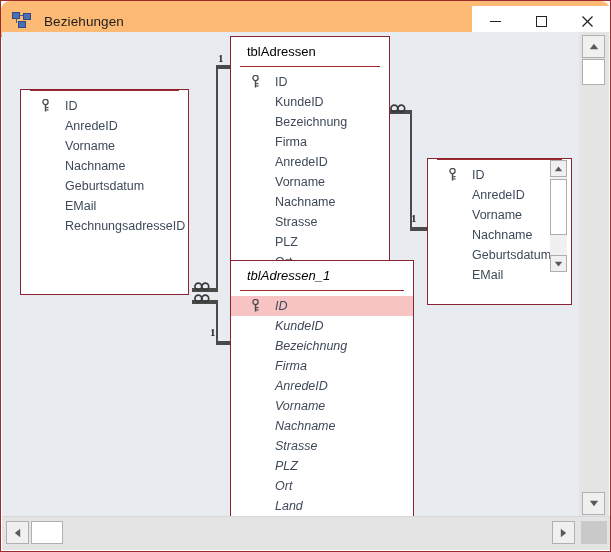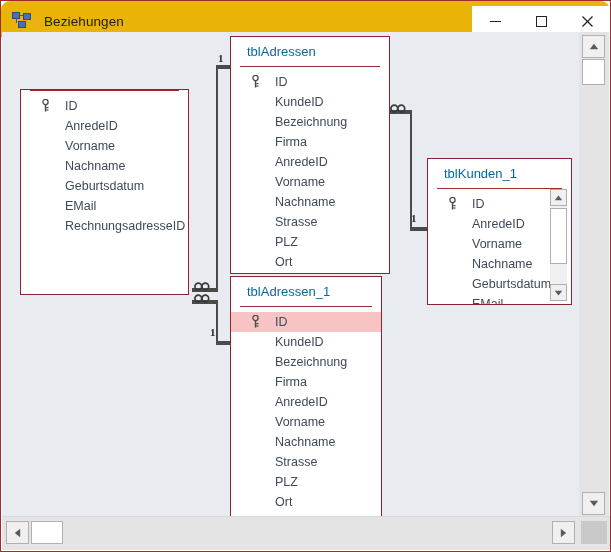--- a/index.html
+++ b/index.html
@@ -16,21 +16,21 @@
     width: 611px; height: 552px;
     background: #ffffff;
     border: 1px solid #9c2a2f;
     overflow: hidden;
   }
 
   
   #titlebar {
     position: absolute; left: 0; top: 0;
     width: 609px; height: 42px;
-    background: #eab308;
+    background: #fdba74;
     border-bottom: 2px solid #9c2a2f;
     display: flex; align-items: center; border-radius: 9px;
   }
   #app-icon {
     margin-left: 11px; width: 20px; height: 18px;
     position: relative; flex: 0 0 auto;
   }
   #app-icon .sq {
     position: absolute; width: 8px; height: 7px;
     background: #4a6fb5; border: 1px solid #2e4a80;
@@ -74,21 +74,21 @@
     position: absolute;
     background: #ffffff;
     border: 1px solid #8b2232;
     overflow: hidden;
   }
   .tbox .thead {
     height: 29px;
     line-height: 29px;
     padding-left: 16px;
     font-size: 13px;
-    color: #0369a1;
+    color: #000000;
     background: #ffffff;
   }
   .tbox .thead-rule {
     height: 1px; background: #9c2a2f;
     margin: 0 9px 0 9px;
   }
   .tbox .flist {
     position: relative;
     padding-top: 5px;
   }
@@ -344,21 +344,20 @@
         <div class="frow">
           <span class="fname">Ort</span>
         </div>
         <div class="frow">
           
         </div>
       </div>
     </div>
 
     <div class="tbox" style="left:425px; top:126px; width:145px; height:147px;">
-      <div class="thead">tblKunden_1</div>
       <div class="thead-rule"></div>
       <div class="flist" style="position:relative;">
         <div class="frow">
           <span class="kicon">
             <svg width="9" height="13" viewBox="0 0 9 13">
               <circle cx="4.5" cy="3" r="2.6" fill="none" stroke="#4a4a4a" stroke-width="1.3"></circle>
               <rect x="3.8" y="5" width="1.5" height="7.5" fill="#4a4a4a"></rect>
               <rect x="5.3" y="8" width="2.2" height="1.2" fill="#4a4a4a"></rect>
               <rect x="5.3" y="10.4" width="2.2" height="1.2" fill="#4a4a4a"></rect>
             </svg>
@@ -390,21 +389,21 @@
           <div class="sb-thumb"></div>
           <div class="sb-btn dn">
             <svg width="9" height="6" viewBox="0 0 9 6">
               <polygon points="4.5,5.4 0.8,0.8 8.2,0.8" fill="#5a5a5a"></polygon>
             </svg>
           </div>
         </div>
       </div>
     </div>
 
-    <div class="tbox" style="left:228px; top:244px; width:152px; height:268px;">
+    <div class="tbox" style="left:228px; top:228px; width:184px; height:268px;font-style:italic;">
       <div class="thead">tblAdressen_1</div>
       <div class="thead-rule"></div>
       <div class="flist">
         <div class="frow sel">
           <span class="kicon">
             <svg width="9" height="13" viewBox="0 0 9 13">
               <circle cx="4.5" cy="3" r="2.6" fill="none" stroke="#4a4a4a" stroke-width="1.3"></circle>
               <rect x="3.8" y="5" width="1.5" height="7.5" fill="#4a4a4a"></rect>
               <rect x="5.3" y="8" width="2.2" height="1.2" fill="#4a4a4a"></rect>
               <rect x="5.3" y="10.4" width="2.2" height="1.2" fill="#4a4a4a"></rect>

